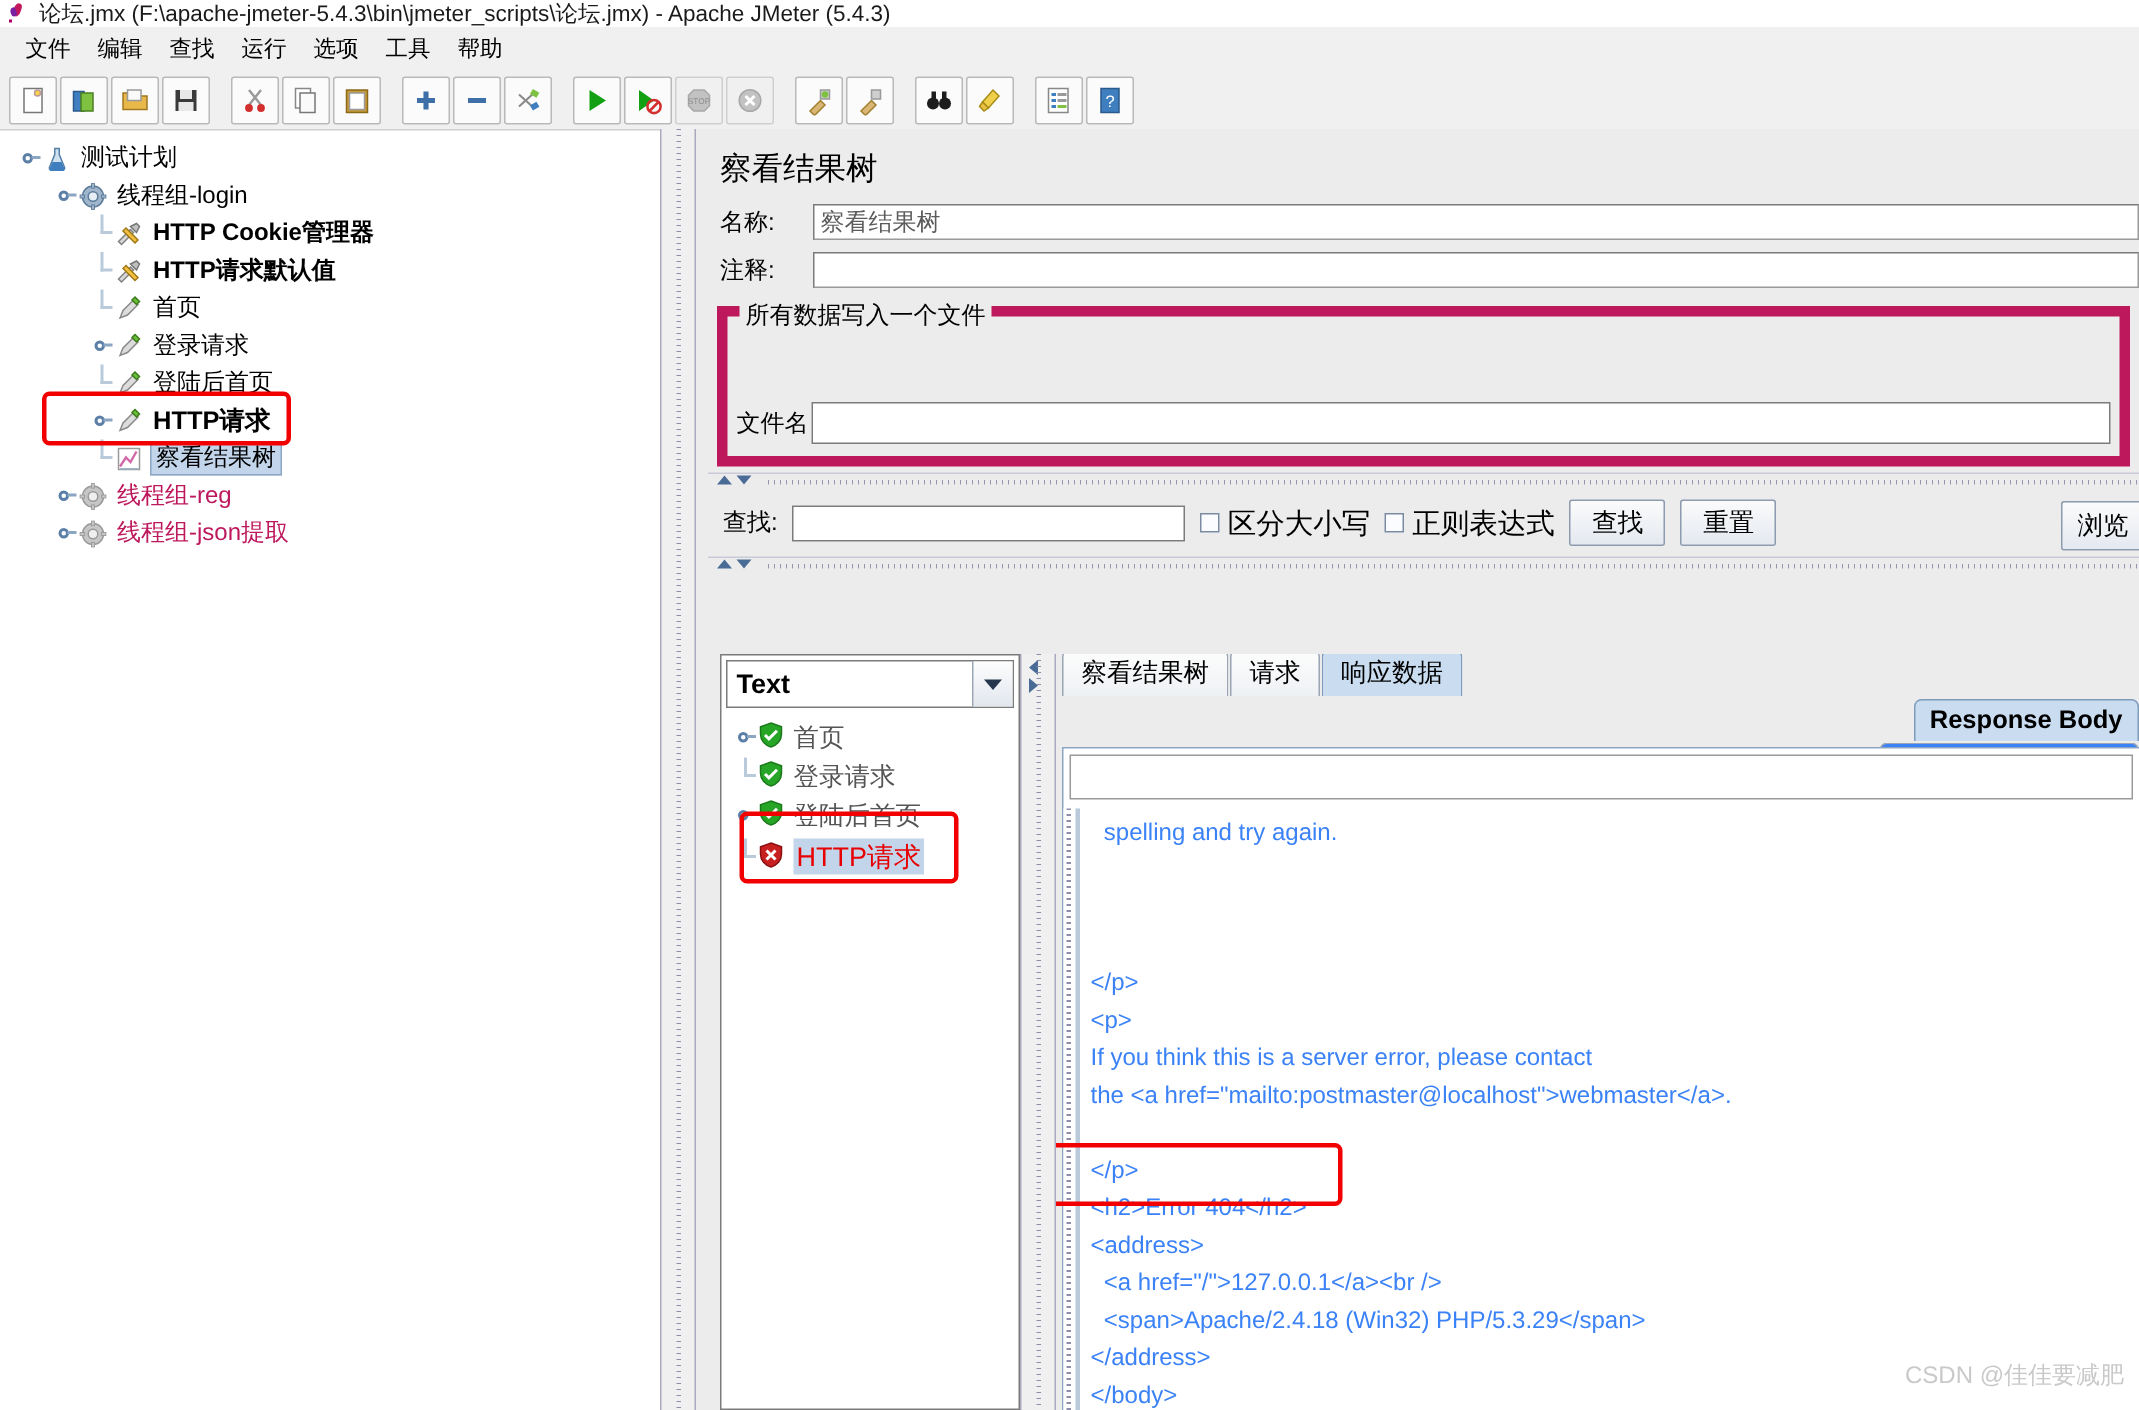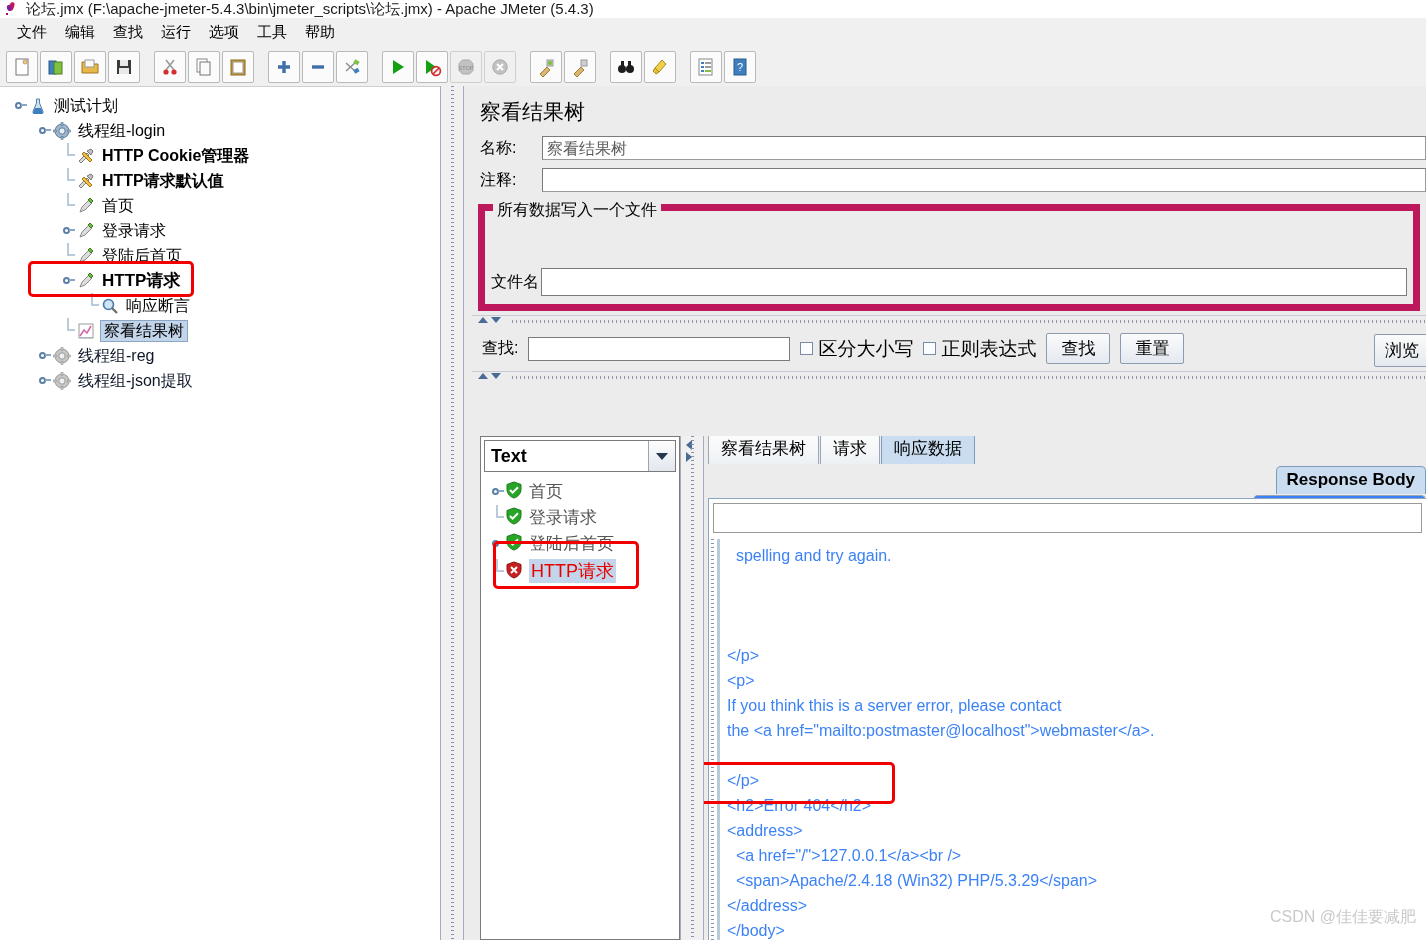--- a/index.html
+++ b/index.html
@@ -81,21 +81,21 @@
   .handle .stem{position:absolute;left:9px;top:11px;width:6px;height:2px;background:#8aa6c2;}
   .handle.leaf .elbow{
     position:absolute;left:7px;top:0;width:2px;height:13px;background:#b9cbdb;
   }
   .handle.leaf .elbow2{
     position:absolute;left:7px;top:11px;width:8px;height:2px;background:#b9cbdb;
   }
   .ticon{width:20px;height:20px;flex:0 0 20px;margin-right:4px;position:relative;}
   .tlabel{font-size:16px;color:#000;padding:0 2px;line-height:20px;}
   .tlabel.sel{background:#c3d5ea;border:1px solid #8aa6c2;padding:0 3px;}
-  .tlabel.dim{color:#0f172a;}
+  .tlabel.dim{color:#be185d;}
 
   .redbox{
     position:absolute;border:3px solid #f20000;border-radius:5px;
     pointer-events:none;z-index:40;
   }
 
   
   .rp-inner{position:absolute;left:8px;top:0;right:0;bottom:0;}
   .panel-title{font-size:21px;color:#000;padding:12px 0 10px 8px;}
   .frow{display:flex;align-items:center;padding:0 0 8px 8px;}
@@ -534,33 +534,20 @@
             </span>
           <span class="ticon">
             <svg width="20" height="20" viewBox="0 0 20 20">
               <path d="M4 16l2-5 7-7 3 3-7 7z" fill="#dcdcdc" stroke="#8a8a8a"></path>
               <path d="M12 4l3 3 2-2-3-3z" fill="#6abf3a" stroke="#3a7a18"></path>
             </svg>
           </span>
           <span class="tlabel" style="font-weight:bold;font-size:17px">HTTP请求</span>
         </div>
 
-        <div class="trow" style="padding-left:78px">
-          <span class="handle leaf">
-              <i class="elbow"></i>
-              <i class="elbow2"></i>
-            </span>
-          <span class="ticon">
-            <svg width="20" height="20" viewBox="0 0 20 20">
-              <circle cx="8.5" cy="8.5" r="5" fill="#cfe4f5" stroke="#4a7aa8" stroke-width="1.6"></circle>
-              <path d="M12 12l5 5" stroke="#6a6a6a" stroke-width="2.2"></path>
-            </svg>
-          </span>
-          <span class="tlabel">响应断言</span>
-        </div>
 
         <div class="trow" style="padding-left:54px">
           <span class="handle leaf">
               <i class="elbow"></i>
               <i class="elbow2"></i>
             </span>
           <span class="ticon">
             <svg width="20" height="20" viewBox="0 0 20 20">
               <rect x="3" y="3" width="14" height="14" fill="#fff" stroke="#9a9a9a"></rect>
               <path d="M4 15l4-6 3 3 4-7" stroke="#d06aa8" stroke-width="1.6" fill="none"></path>

